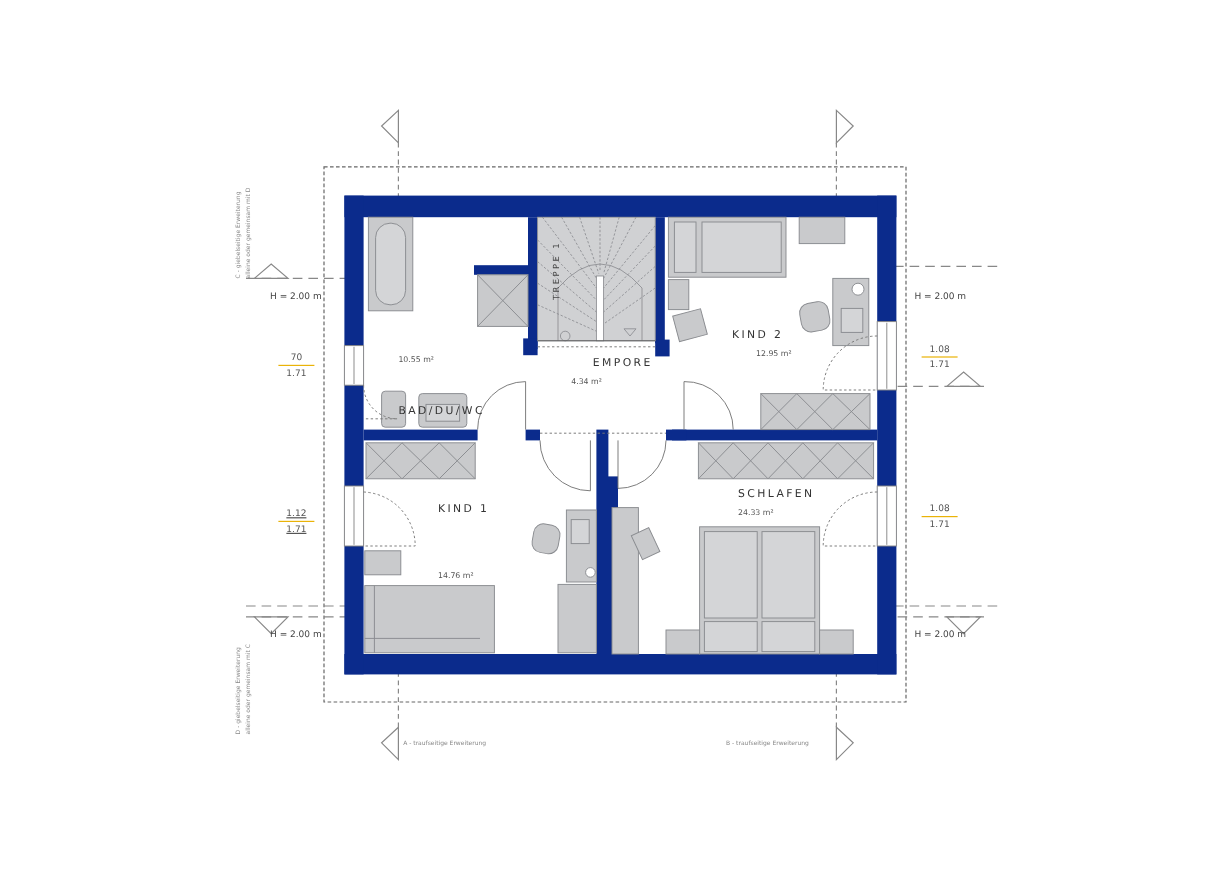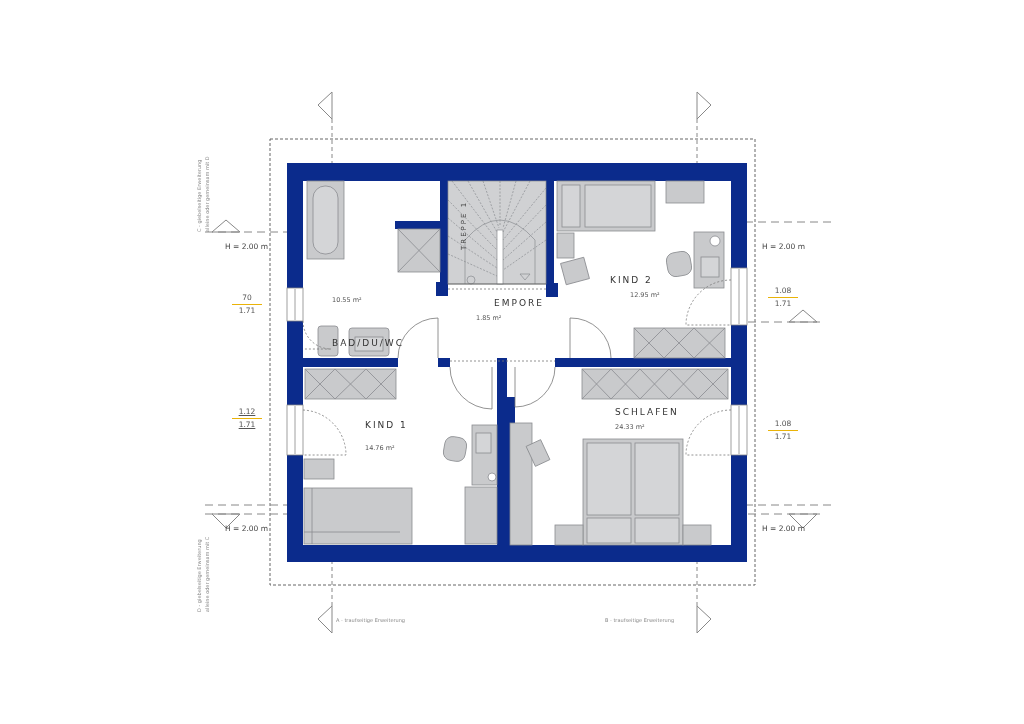--- a/index.html
+++ b/index.html
@@ -179,43 +179,43 @@
     <path d="M731,410 A45,45 0 0 0 686,455 L731,455" stroke-dasharray="2,2"></path>
     <line x1="448" y1="289" x2="546" y2="289" stroke-dasharray="2,2"></line>
     <line x1="450" y1="361" x2="555" y2="361" stroke-dasharray="2,2"></line>
   </g>
 </svg>
 
 <div class="room-label" style="left:332px;top:296px;margin-top:42px;">BAD/DU/WC</div>
 <div class="room-area" style="left:332px;top:296px;">10.55 m²</div>
 
 <div class="room-label" style="left:494px;top:298px;">EMPORE</div>
-<div class="room-area" style="left:476px;top:314px;">1.85 m²</div>
+<div class="room-area" style="left:476px;top:314px;">4.34 m²</div>
 
 <div class="room-label" style="left:610px;top:275px;">KIND 2</div>
 <div class="room-area" style="left:610px;top:291px;margin-left:20px;">12.95 m²</div>
 
 <div class="room-label" style="left:365px;top:420px;">KIND 1</div>
-<div class="room-area" style="left:365px;top:444px;">14.76 m²</div>
+<div class="room-area" style="left:365px;top:476px;">14.76 m²</div>
 
 <div class="room-label" style="left:615px;top:407px;">SCHLAFEN</div>
 <div class="room-area" style="left:615px;top:423px;">24.33 m²</div>
 
 <div class="abs" style="left:460px;top:250px;font-size:7px;letter-spacing:2px;color:#444;transform-origin:0 0;transform:rotate(-90deg);white-space:nowrap;font-family:'DejaVu Sans',sans-serif;">TREPPE 1</div>
 
 <div class="dim" style="left:225px;top:210px;">H = 2.00 m</div>
 <div class="dim" style="left:762px;top:210px;">H = 2.00 m</div>
 <div class="dim" style="left:225px;top:492px;">H = 2.00 m</div>
 <div class="dim" style="left:762px;top:492px;">H = 2.00 m</div>
 
 <div class="frac" style="left:232px;top:292px;">
   <span class="top">70</span>
   <span>1.71</span>
 </div>
-<div class="frac" style="left:232px;top:406px;text-decoration:underline;">
+<div class="frac" style="left:232px;top:422px;text-decoration:underline;">
   <span class="top">1.12</span>
   <span>1.71</span>
 </div>
 <div class="frac" style="left:768px;top:285px;">
   <span class="top">1.08</span>
   <span>1.71</span>
 </div>
 <div class="frac" style="left:768px;top:418px;">
   <span class="top">1.08</span>
   <span>1.71</span>

